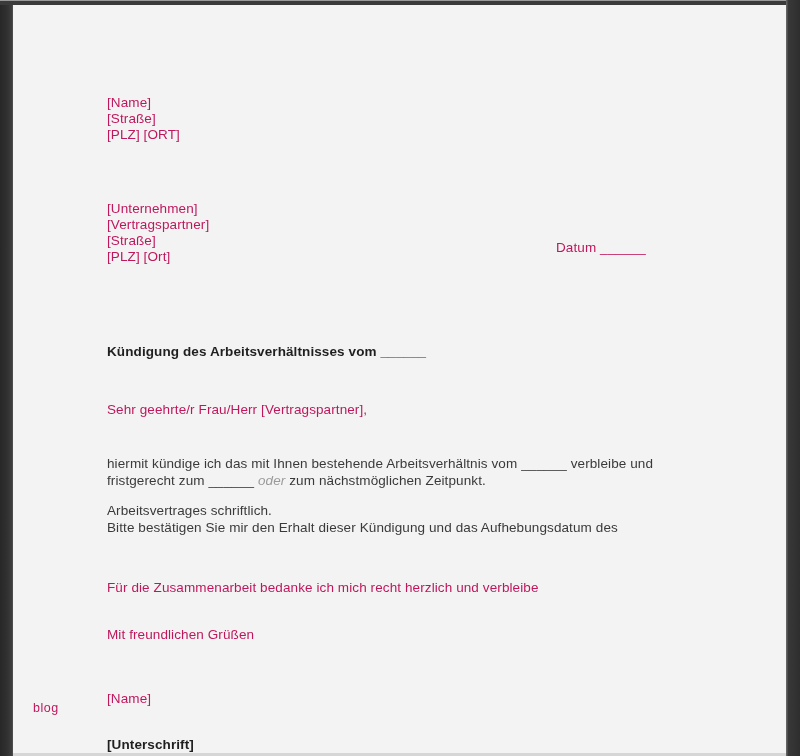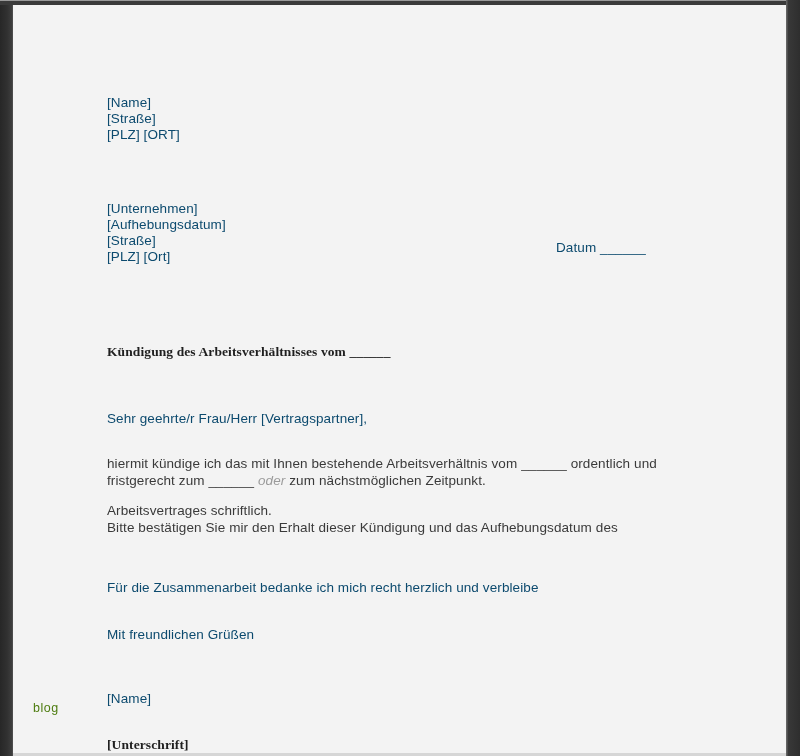--- a/index.html
+++ b/index.html
@@ -31,41 +31,41 @@
   .bottom-edge {
     position: absolute; left: 13px; bottom: 0; width: 773px; height: 3px;
     background: #d6d6d6;
   }
   
   .line {
     position: absolute;
     left: 107px;
     font-size: 13.5px;
     line-height: 16px;
-    color: #0c4a6e;
+    color: #be185d;
     white-space: nowrap;
     letter-spacing: 0.1px;
   }
   .addr .line { position: static; }
   .addr { position: absolute; left: 107px; }
   .para { position: absolute; left: 107px; }
   .para .pline {
     font-size: 13.5px;
     line-height: 17px;
     color: #3a3a3a;
     white-space: nowrap;
     letter-spacing: 0.1px;
   }
-  .bold { font-weight: bold; color: #1f1f1f; font-family: Liberation Serif, serif; }
+  .bold { font-weight: bold; color: #1f1f1f; }
   .italic-muted { font-style: italic; color: #9b9b9b; text-align: center; }
   .watermark {
     position: absolute;
     left: 33px; top: 701px;
     font-size: 12.5px;
-    color: #4d7c0f;
+    color: #be185d;
     letter-spacing: 0.5px;
     text-align: right;
   }
 </style>
 </head>
 <body>
 
 <div class="stage">
 
   <div class="frame-left"></div>
@@ -76,33 +76,33 @@
   <div class="watermark">blog</div>
 
   <div class="addr" style="top:95px">
     <div class="line">[Name]</div>
     <div class="line">[Straße]</div>
     <div class="line">[PLZ] [ORT]</div>
   </div>
 
   <div class="addr" style="top:201px">
     <div class="line">[Unternehmen]</div>
-    <div class="line">[Aufhebungsdatum]</div>
+    <div class="line">[Vertragspartner]</div>
     <div class="line">[Straße]</div>
     <div class="line">[PLZ] [Ort]</div>
   </div>
 
   <div class="line" style="left:556px; top:240px">Datum ______</div>
 
   <div class="line bold" style="top:344px">Kündigung des Arbeitsverhältnisses vom ______</div>
 
-  <div class="line" style="top:411px">Sehr geehrte/r Frau/Herr [Vertragspartner],</div>
+  <div class="line" style="top:402px">Sehr geehrte/r Frau/Herr [Vertragspartner],</div>
 
   <div class="para" style="top:455px">
-    <div class="pline">hiermit kündige ich das mit Ihnen bestehende Arbeitsverhältnis vom ______ ordentlich und</div>
+    <div class="pline">hiermit kündige ich das mit Ihnen bestehende Arbeitsverhältnis vom ______ verbleibe und</div>
     <div class="pline"><span>fristgerecht zum ______ </span><span class="italic-muted">oder</span><span> zum nächstmöglichen Zeitpunkt.</span></div>
   </div>
 
   <div class="para" style="top:502px">
     <div class="pline">Arbeitsvertrages schriftlich.</div>
     <div class="pline">Bitte bestätigen Sie mir den Erhalt dieser Kündigung und das Aufhebungsdatum des</div>
   </div>
 
 
   <div class="line" style="top:580px">Für die Zusammenarbeit bedanke ich mich recht herzlich und verbleibe</div>

